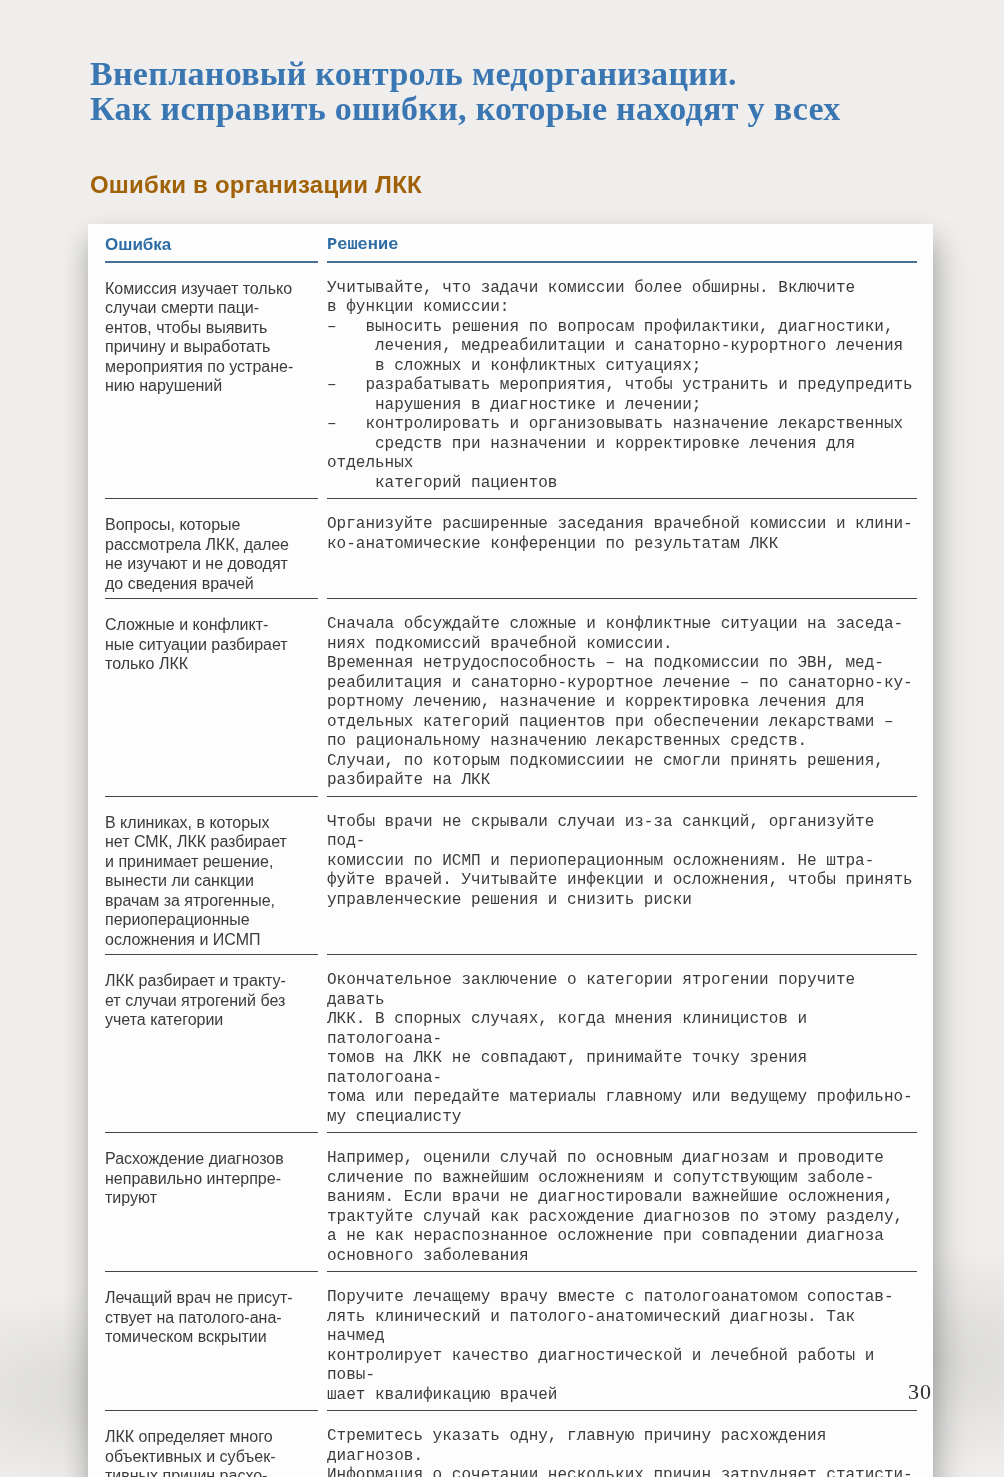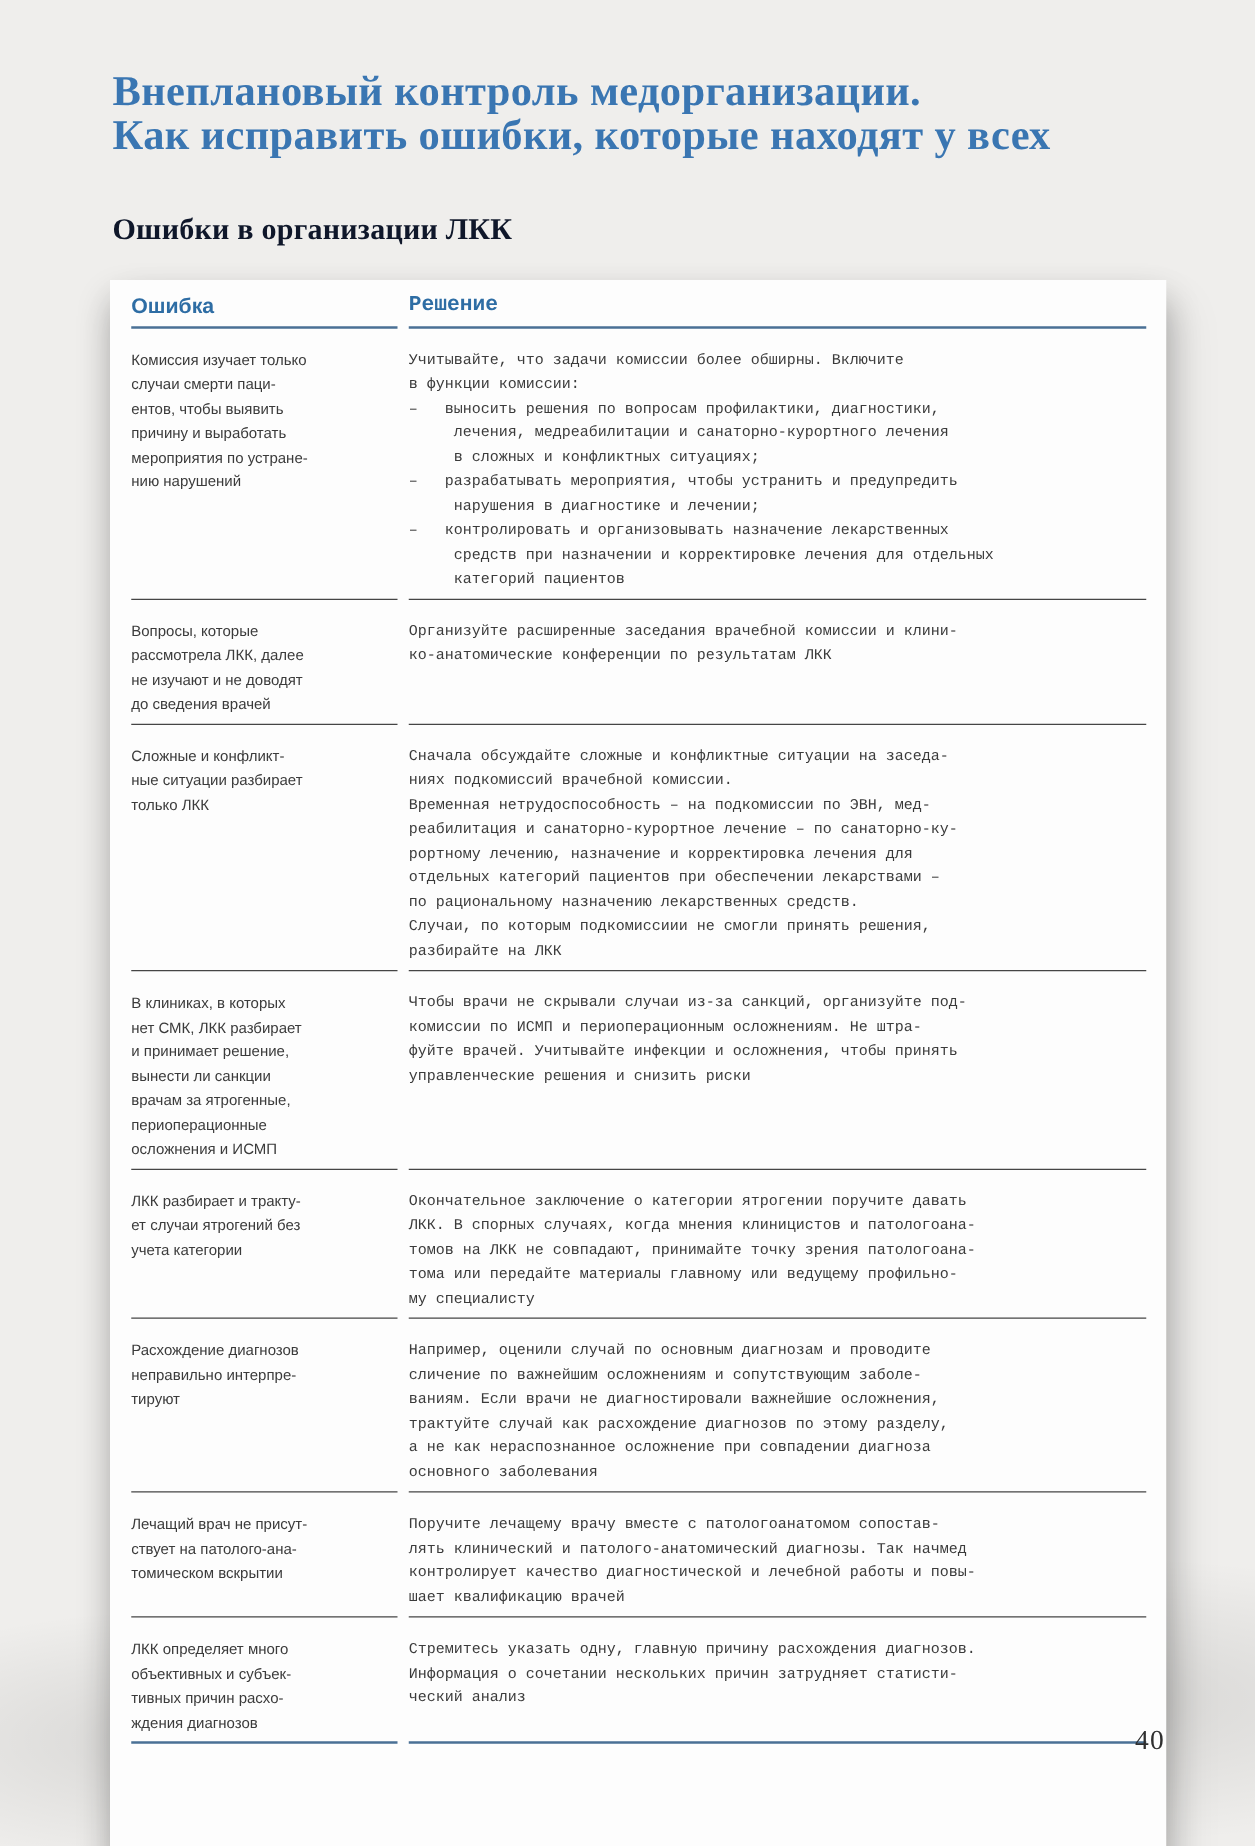--- a/index.html
+++ b/index.html
@@ -26,36 +26,35 @@
     position:absolute;left:90px;top:56px;
     font-family:"Liberation Serif", serif;
     font-weight:bold;
     font-size:34px;line-height:35px;
     color:var(--title-blue);
     white-space:pre-line;
     letter-spacing:.3px;
   }
   .section-heading{
     position:absolute;left:90px;top:171px;
-    font-size:24px;font-weight:bold;color:#0f172a;
+    font-size:24px;font-weight:bold;color:#a16207;
     letter-spacing:.2px;
-    font-family:Liberation Serif, serif;
   }
   .panel{
     position:absolute;left:88px;top:224px;width:845px;height:1371px;
     background:var(--panel-bg);
     box-shadow:0 14px 26px -2px rgba(0,0,0,0.30), 10px 20px 34px rgba(0,0,0,0.10);
   }
   .err-table{
     position:absolute;left:17px;right:16px;top:0;
   }
   .t-row{display:flex;gap:9px;}
   .cell{
     white-space:pre-line;
-    font-size:12px;line-height:19.5px;color:var(--text);
+    font-size:16px;line-height:19.5px;color:var(--text);
     padding:16px 0 5px;
     border-bottom:1px solid var(--row-rule);
   }
   .cell.err{width:213px;flex:none;}
   .cell.sol{flex:1;font-family:Liberation Mono, monospace;}
   .t-row.head .cell{
     font-size:17px;font-weight:bold;color:var(--header-blue);
     padding:11px 0 6px;
     border-bottom:2px solid var(--rule-blue);
   }
@@ -178,13 +177,13 @@
 тивных причин расхо-
 ждения диагнозов</div>
       <div class="cell sol">Стремитесь указать одну, главную причину расхождения диагнозов.
 Информация о сочетании нескольких причин затрудняет статисти-
 ческий анализ</div>
     </div>
 
   </div>
 </div>
 
-<div class="page-number">40</div>
+<div class="page-number">30</div>
 
 </body></html>

